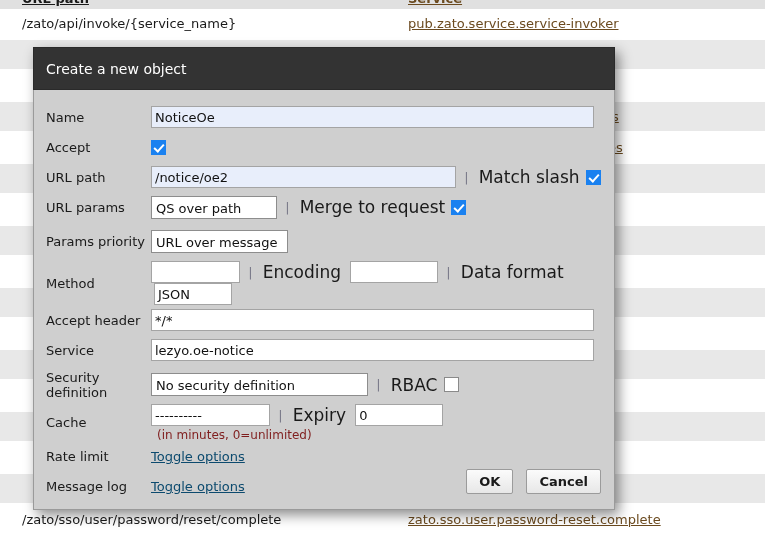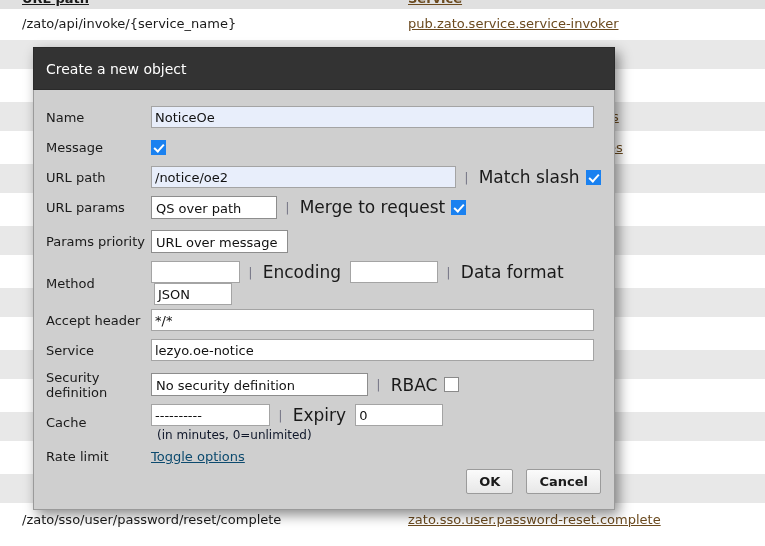--- a/index.html
+++ b/index.html
@@ -55,21 +55,21 @@
   }
   .inp.white{background:#ffffff;}
   .sel{
     background:#ffffff;border:1px solid #8d8d8d;
     font-family:"DejaVu Sans","Liberation Sans",sans-serif;font-size:13px;color:#111;
     height:23px;line-height:23px;padding:0 4px;box-sizing:border-box;
     display:inline-block;vertical-align:middle;white-space:nowrap;overflow:hidden;
   }
   .sep{display:inline-block;vertical-align:middle;color:#7a7a8a;padding:0 4px;font-size:13px;}
   .itxt{display:inline-block;vertical-align:middle;font-size:17px;color:#1a1a1a;padding:0 2px;}
-  .hint{display:inline-block;vertical-align:middle;font-size:12px;color:#0f172a;padding-left:6px;}
+  .hint{display:inline-block;vertical-align:middle;font-size:12px;color:#7f1d1d;padding-left:6px;}
 
   .cb{display:inline-block;vertical-align:middle;width:15px;height:15px;
       border:1px solid #8a8a8a;background:#ffffff;box-sizing:border-box;position:relative;}
   .cb.on{background:#1a81f0;border-color:#1a81f0;}
   .cb.on:after{
     content:"";position:absolute;left:4px;top:1px;width:4px;height:8px;
     border:solid #ffffff;border-width:0 2px 2px 0;transform:rotate(42deg);
   }
 
   a.toggle{color:#0c4a6e;text-decoration:underline;font-size:13px;cursor:pointer;}
@@ -132,21 +132,21 @@
 
       <tbody>
             <tr class="r">
         <td class="lbl">Name</td>
         <td class="fld">
           <span class="inp" style="width:443px">NoticeOe</span>
         </td>
       </tr>
 
       <tr class="r">
-        <td class="lbl">Message</td>
+        <td class="lbl">Accept</td>
         <td class="fld">
           <span class="cb on"></span>
         </td>
       </tr>
 
       <tr class="r">
         <td class="lbl">URL path</td>
         <td class="fld">
           <span class="inp" style="width:305px">/notice/oe2</span>
           <span class="sep">|</span>
@@ -220,20 +220,26 @@
         </td>
       </tr>
 
       <tr class="r">
         <td class="lbl">Rate limit</td>
         <td class="fld">
           <a class="toggle">Toggle options</a>
         </td>
       </tr>
 
+      <tr class="r">
+        <td class="lbl">Message log</td>
+        <td class="fld">
+          <a class="toggle">Toggle options</a>
+        </td>
+      </tr>
 
     </tbody>
         </table>
 
     <div id="btns">
       <span class="btn">OK</span>
       <span class="btn">Cancel</span>
     </div>
   </div>
 

